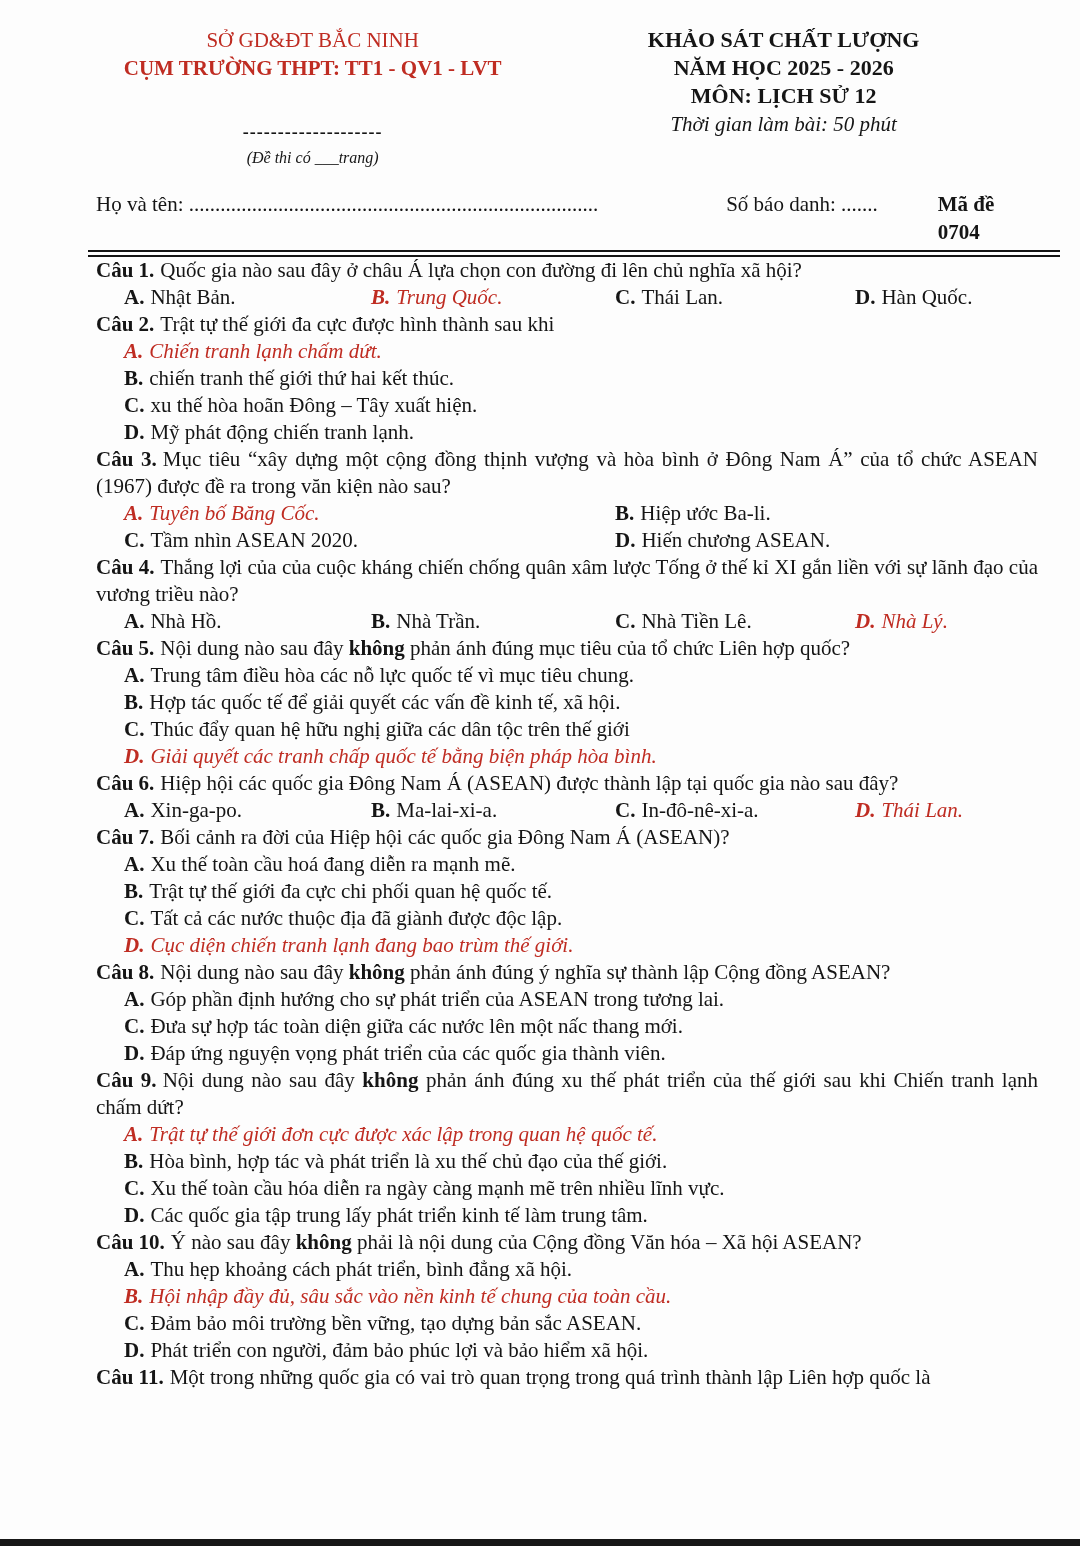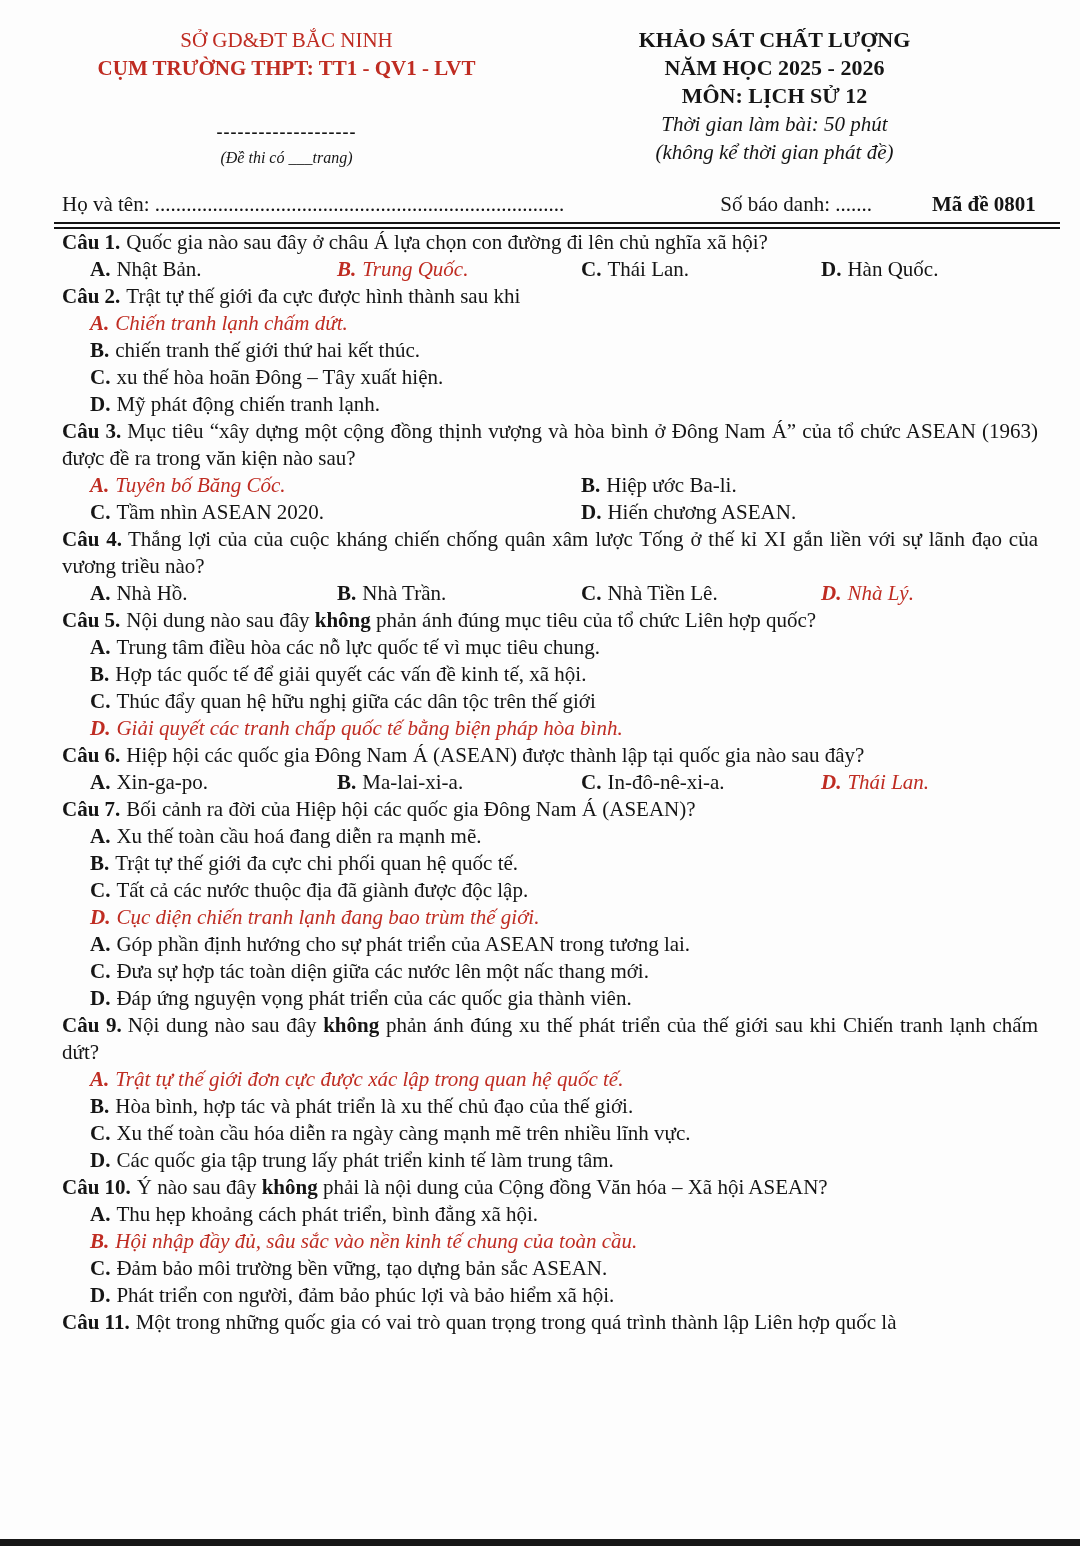--- a/index.html
+++ b/index.html
@@ -5,21 +5,21 @@
   html,body{margin:0;padding:0;background:#e8e8e8;}
   .page{
     position:relative;
     width:1080px;height:1546px;
     margin:0 auto;
     background:#fdfdfd;
     font-family:"Liberation Serif","DejaVu Serif",serif;
     color:#151515;
     overflow:hidden;
   }
-  .content{padding:26px 42px 0 62px;}
+  .content{padding:26px 42px 0 96px;}
   b,.b{font-weight:bold;}
   .i{font-style:italic;}
   .red{color:var(--red,#bf2c22);font-style:italic;}
 
   
   .hdr{display:flex;align-items:flex-start;}
   .hdr-left{width:46%;text-align:center;}
   .hdr-right{width:54%;text-align:center;}
   .hdr-left .l1{font-size:21px;color:var(--red,#bf2c22);line-height:28px;}
   .hdr-left .l2{font-size:21px;font-weight:bold;color:var(--red,#bf2c22);line-height:28px;}
@@ -64,30 +64,29 @@
         <div class="l1">SỞ GD&amp;ĐT BẮC NINH</div>
         <div class="l2">CỤM TRƯỜNG THPT: TT1 - QV1 - LVT</div>
         <div class="dashes">--------------------</div>
         <div class="note">(Đề thi có ___trang)</div>
       </div>
       <div class="hdr-right">
         <div class="l1">KHẢO SÁT CHẤT LƯỢNG</div>
         <div class="l2">NĂM HỌC 2025 - 2026</div>
         <div class="l3">MÔN: LỊCH SỬ 12</div>
         <div class="l4">Thời gian làm bài: 50 phút</div>
-        <div class="l5">(không kể thời gian phát đề)</div>
       </div>
     </div>
 
     <div class="info">
       <div class="name"><span class="b-none">Họ và tên:</span>
         <span>..............................................................................</span></div>
       <div class="sbd"><span>Số báo danh:</span>
         <span>.......</span></div>
-      <div class="code">Mã đề 0801</div>
+      <div class="code">Mã đề 0704</div>
     </div>
 
     <div class="rule"></div>
 
 
     <div class="questions">
         <div class="q">
     <div class="stem"><span class="qlabel">Câu 1.</span><span class="qpre">Quốc gia nào sau đây ở châu Á lựa chọn con đường đi lên chủ nghĩa xã hội?</span><b class="qbold"></b><span class="qpost"></span></div>
     <div class="opts layout-row4">
             <div class="opt"><b class="olabel">A.</b>Nhật Bản.</div>
@@ -99,21 +98,21 @@
         <div class="q">
     <div class="stem"><span class="qlabel">Câu 2.</span><span class="qpre">Trật tự thế giới đa cực được hình thành sau khi</span><b class="qbold"></b><span class="qpost"></span></div>
     <div class="opts layout-stack">
             <div class="opt red"><b class="olabel">A.</b>Chiến tranh lạnh chấm dứt.</div>
             <div class="opt"><b class="olabel">B.</b>chiến tranh thế giới thứ hai kết thúc.</div>
             <div class="opt"><b class="olabel">C.</b>xu thế hòa hoãn Đông – Tây xuất hiện.</div>
             <div class="opt"><b class="olabel">D.</b>Mỹ phát động chiến tranh lạnh.</div>
           </div>
   </div>
         <div class="q">
-    <div class="stem"><span class="qlabel">Câu 3.</span><span class="qpre">Mục tiêu “xây dựng một cộng đồng thịnh vượng và hòa bình ở Đông Nam Á” của tổ chức ASEAN (1963) được đề ra trong văn kiện nào sau?</span><b class="qbold"></b><span class="qpost"></span></div>
+    <div class="stem"><span class="qlabel">Câu 3.</span><span class="qpre">Mục tiêu “xây dựng một cộng đồng thịnh vượng và hòa bình ở Đông Nam Á” của tổ chức ASEAN (1967) được đề ra trong văn kiện nào sau?</span><b class="qbold"></b><span class="qpost"></span></div>
     <div class="opts layout-row2">
             <div class="opt red"><b class="olabel">A.</b>Tuyên bố Băng Cốc.</div>
             <div class="opt"><b class="olabel">B.</b>Hiệp ước Ba-li.</div>
             <div class="opt"><b class="olabel">C.</b>Tầm nhìn ASEAN 2020.</div>
             <div class="opt"><b class="olabel">D.</b>Hiến chương ASEAN.</div>
           </div>
   </div>
         <div class="q">
     <div class="stem"><span class="qlabel">Câu 4.</span><span class="qpre">Thắng lợi của của cuộc kháng chiến chống quân xâm lược Tống ở thế kỉ XI gắn liền với sự lãnh đạo của vương triều nào?</span><b class="qbold"></b><span class="qpost"></span></div>
     <div class="opts layout-row4">
@@ -144,20 +143,21 @@
         <div class="q">
     <div class="stem"><span class="qlabel">Câu 7.</span><span class="qpre">Bối cảnh ra đời của Hiệp hội các quốc gia Đông Nam Á (ASEAN)?</span><b class="qbold"></b><span class="qpost"></span></div>
     <div class="opts layout-stack">
             <div class="opt"><b class="olabel">A.</b>Xu thế toàn cầu hoá đang diễn ra mạnh mẽ.</div>
             <div class="opt"><b class="olabel">B.</b>Trật tự thế giới đa cực chi phối quan hệ quốc tế.</div>
             <div class="opt"><b class="olabel">C.</b>Tất cả các nước thuộc địa đã giành được độc lập.</div>
             <div class="opt red"><b class="olabel">D.</b>Cục diện chiến tranh lạnh đang bao trùm thế giới.</div>
           </div>
   </div>
         <div class="q">
+    <div class="stem"><span class="qlabel">Câu 8.</span><span class="qpre">Nội dung nào sau đây </span><b class="qbold">không</b><span class="qpost"> phản ánh đúng ý nghĩa sự thành lập Cộng đồng ASEAN?</span></div>
     <div class="opts layout-stack">
             <div class="opt"><b class="olabel">A.</b>Góp phần định hướng cho sự phát triển của ASEAN trong tương lai.</div>
             <div class="opt"><b class="olabel">C.</b>Đưa sự hợp tác toàn diện giữa các nước lên một nấc thang mới.</div>
             <div class="opt"><b class="olabel">D.</b>Đáp ứng nguyện vọng phát triển của các quốc gia thành viên.</div>
           </div>
   </div>
         <div class="q">
     <div class="stem"><span class="qlabel">Câu 9.</span><span class="qpre">Nội dung nào sau đây </span><b class="qbold">không</b><span class="qpost"> phản ánh đúng xu thế phát triển của thế giới sau khi Chiến tranh lạnh chấm dứt?</span></div>
     <div class="opts layout-stack">
             <div class="opt red"><b class="olabel">A.</b>Trật tự thế giới đơn cực được xác lập trong quan hệ quốc tế.</div>

